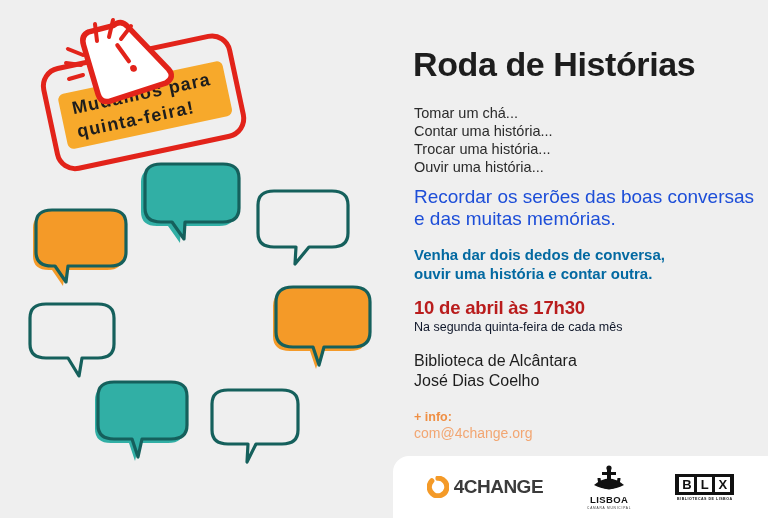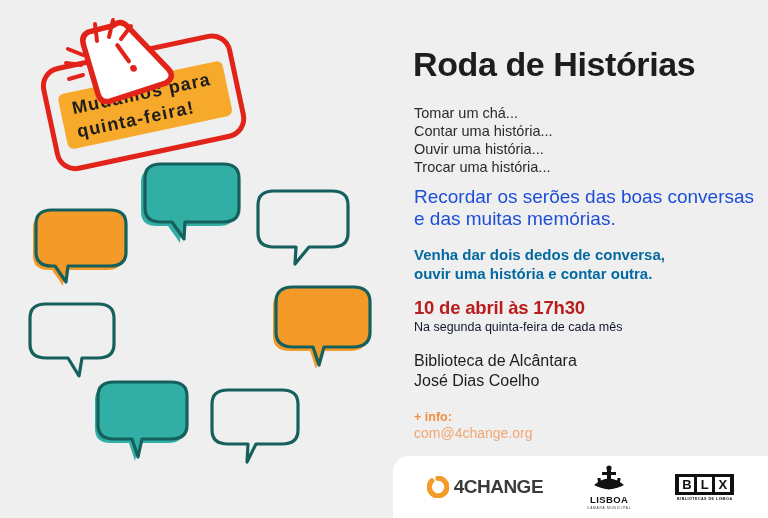--- a/index.html
+++ b/index.html
@@ -245,22 +245,22 @@
     </svg>
   </div>
 
   <div id="content">
 
     <div id="title">Roda de Histórias</div>
 
     <div id="intro">
       <div>Tomar um chá...</div>
       <div>Contar uma história...</div>
+      <div>Trocar uma história...</div>
       <div>Ouvir uma história...</div>
-      <div>Trocar uma história...</div>
     </div>
 
     <div id="recall">Recordar os serões das boas conversas e das muitas memórias.</div>
 
     <div id="callout">
       <div>Venha dar dois dedos de conversa,</div>
       <div>ouvir uma história e contar outra.</div>
     </div>
 
     <div id="date-line">10 de abril às 17h30</div>

